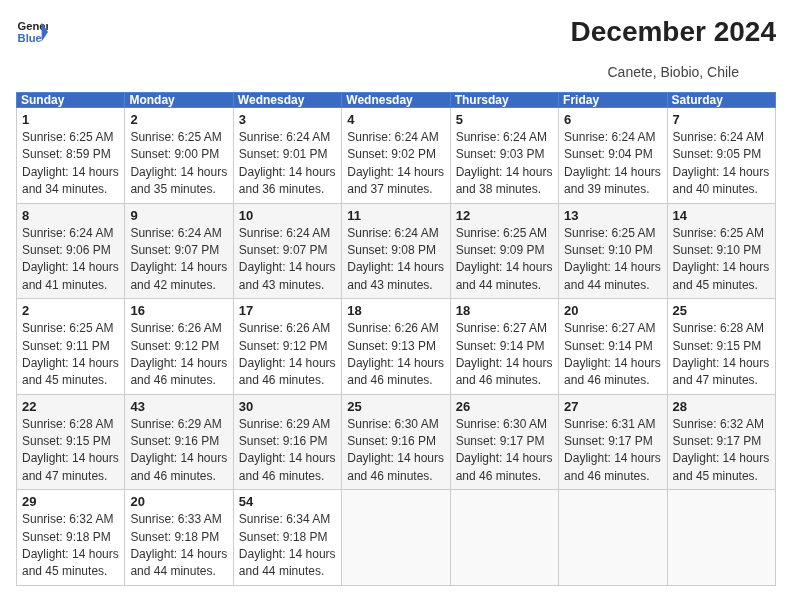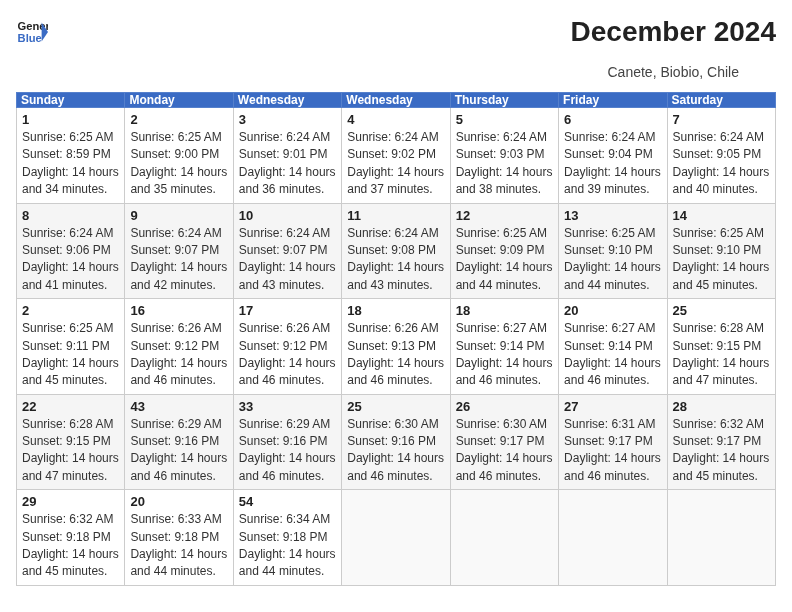--- a/index.html
+++ b/index.html
@@ -204,21 +204,21 @@
       <tr>
         <td>
           <span class="day-num">22</span>
 <div class="day-info">Sunrise: 6:28 AM<br>Sunset: 9:15 PM<br>Daylight: 14 hours and 47 minutes.</div>
         </td>
         <td>
           <span class="day-num">43</span>
 <div class="day-info">Sunrise: 6:29 AM<br>Sunset: 9:16 PM<br>Daylight: 14 hours and 46 minutes.</div>
         </td>
         <td>
-          <span class="day-num">33</span>
+          <span class="day-num">30</span>
 <div class="day-info">Sunrise: 6:29 AM<br>Sunset: 9:16 PM<br>Daylight: 14 hours and 46 minutes.</div>
         </td>
         <td>
           <span class="day-num">25</span>
 <div class="day-info">Sunrise: 6:30 AM<br>Sunset: 9:16 PM<br>Daylight: 14 hours and 46 minutes.</div>
         </td>
         <td>
           <span class="day-num">26</span>
 <div class="day-info">Sunrise: 6:30 AM<br>Sunset: 9:17 PM<br>Daylight: 14 hours and 46 minutes.</div>
         </td>

